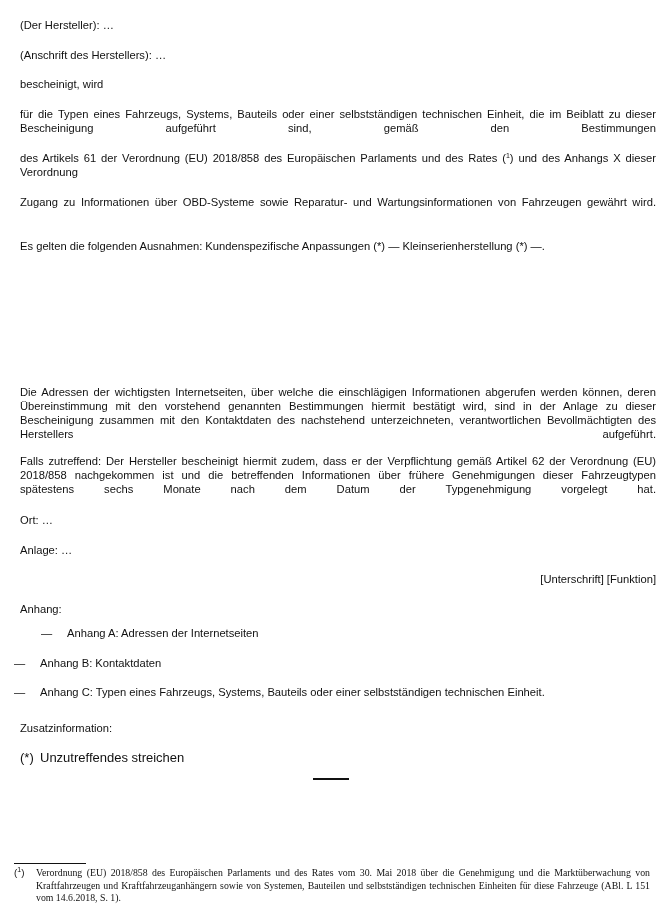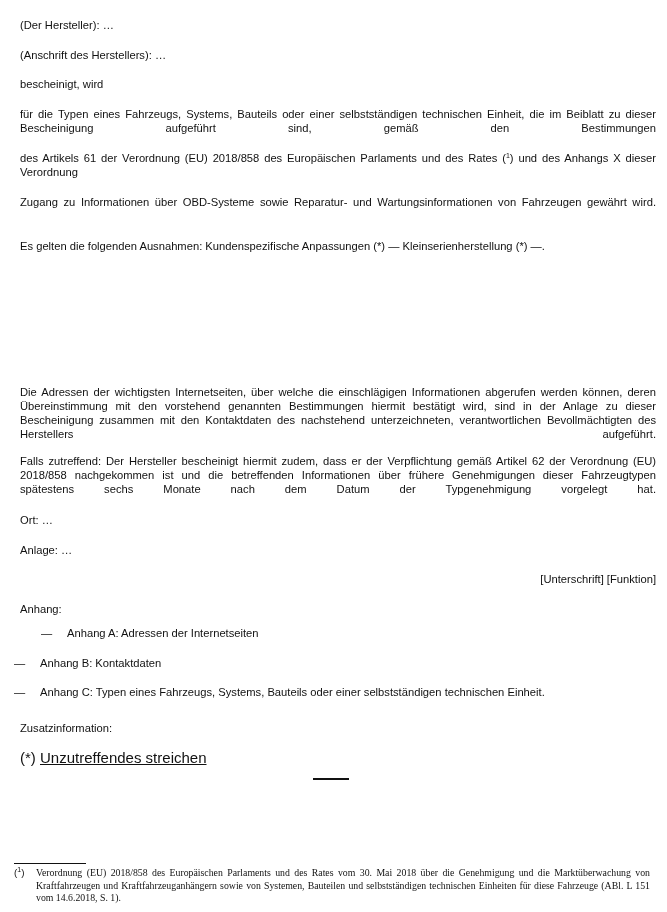--- a/index.html
+++ b/index.html
@@ -8,21 +8,21 @@
       font-family: "Liberation Sans", sans-serif; color: #111111;
       font-size: 11.2px; line-height: 14px;
     }
     .p { position: absolute; left: 14px; width: 636px; text-align: justify; margin: 6px; }
     .p::after { content: ""; display: inline-block; width: 100%; height: 0; }
     .p.nj::after { display: none; }
     .p.nj { text-align: left; }
     sup { font-size: 7px; line-height: 0; vertical-align: 4px; }
     .dash-item { position: absolute; left: 14px; width: 640px; }
     .dash { display: inline-block; width: 26px; }
-    .small { font-size: 15px; text-decoration: underline; }
+    .small { font-size: 13px; }
     .center-rule { position: absolute; left: 313px; top: 778px; width: 36px; height: 2px; background: #111; }
     .fn-rule { position: absolute; left: 14px; top: 863px; width: 72px; height: 1px; background: #111; }
     .fn { position: absolute; left: 14px; top: 867px; width: 636px; font-size: 9.8px; line-height: 12.5px; }
     .fn .mark { position: absolute; left: 0; top: 0; }
     .fn .txt { margin-left: 22px; text-align: justify; display: block; font-family: Liberation Serif, serif; }
   </style>
 </head>
 <body>
 
 <p class="p nj" style="top:12px;">(Der Hersteller): …</p>

